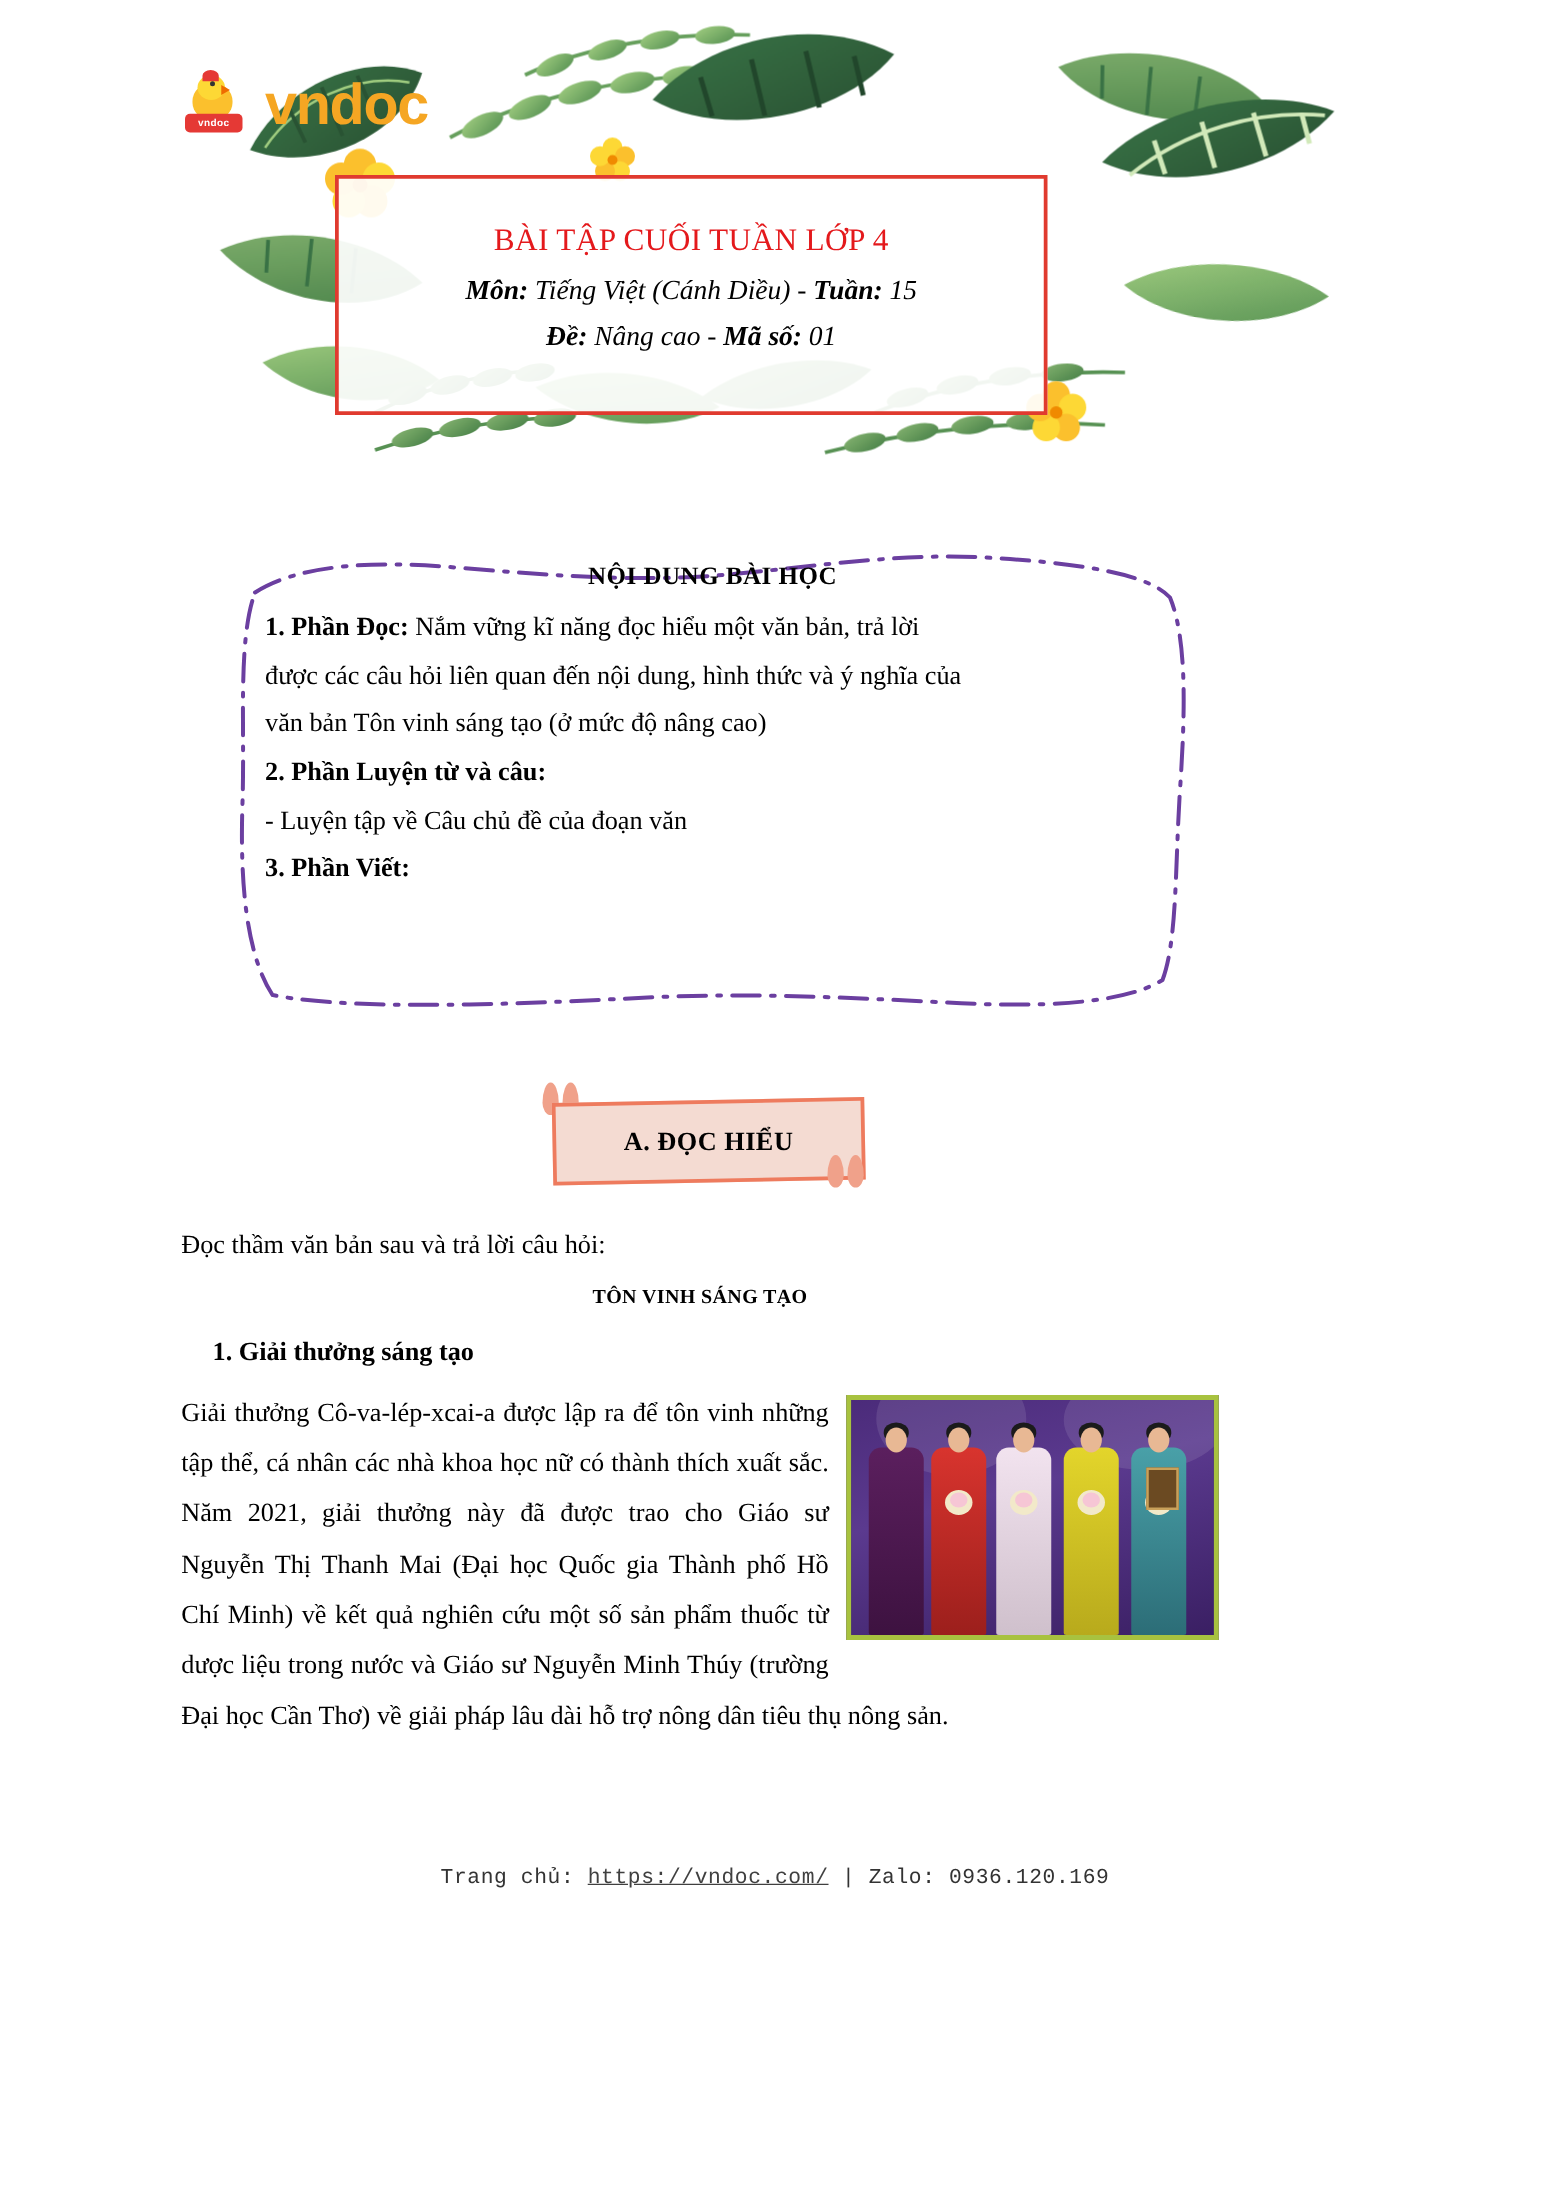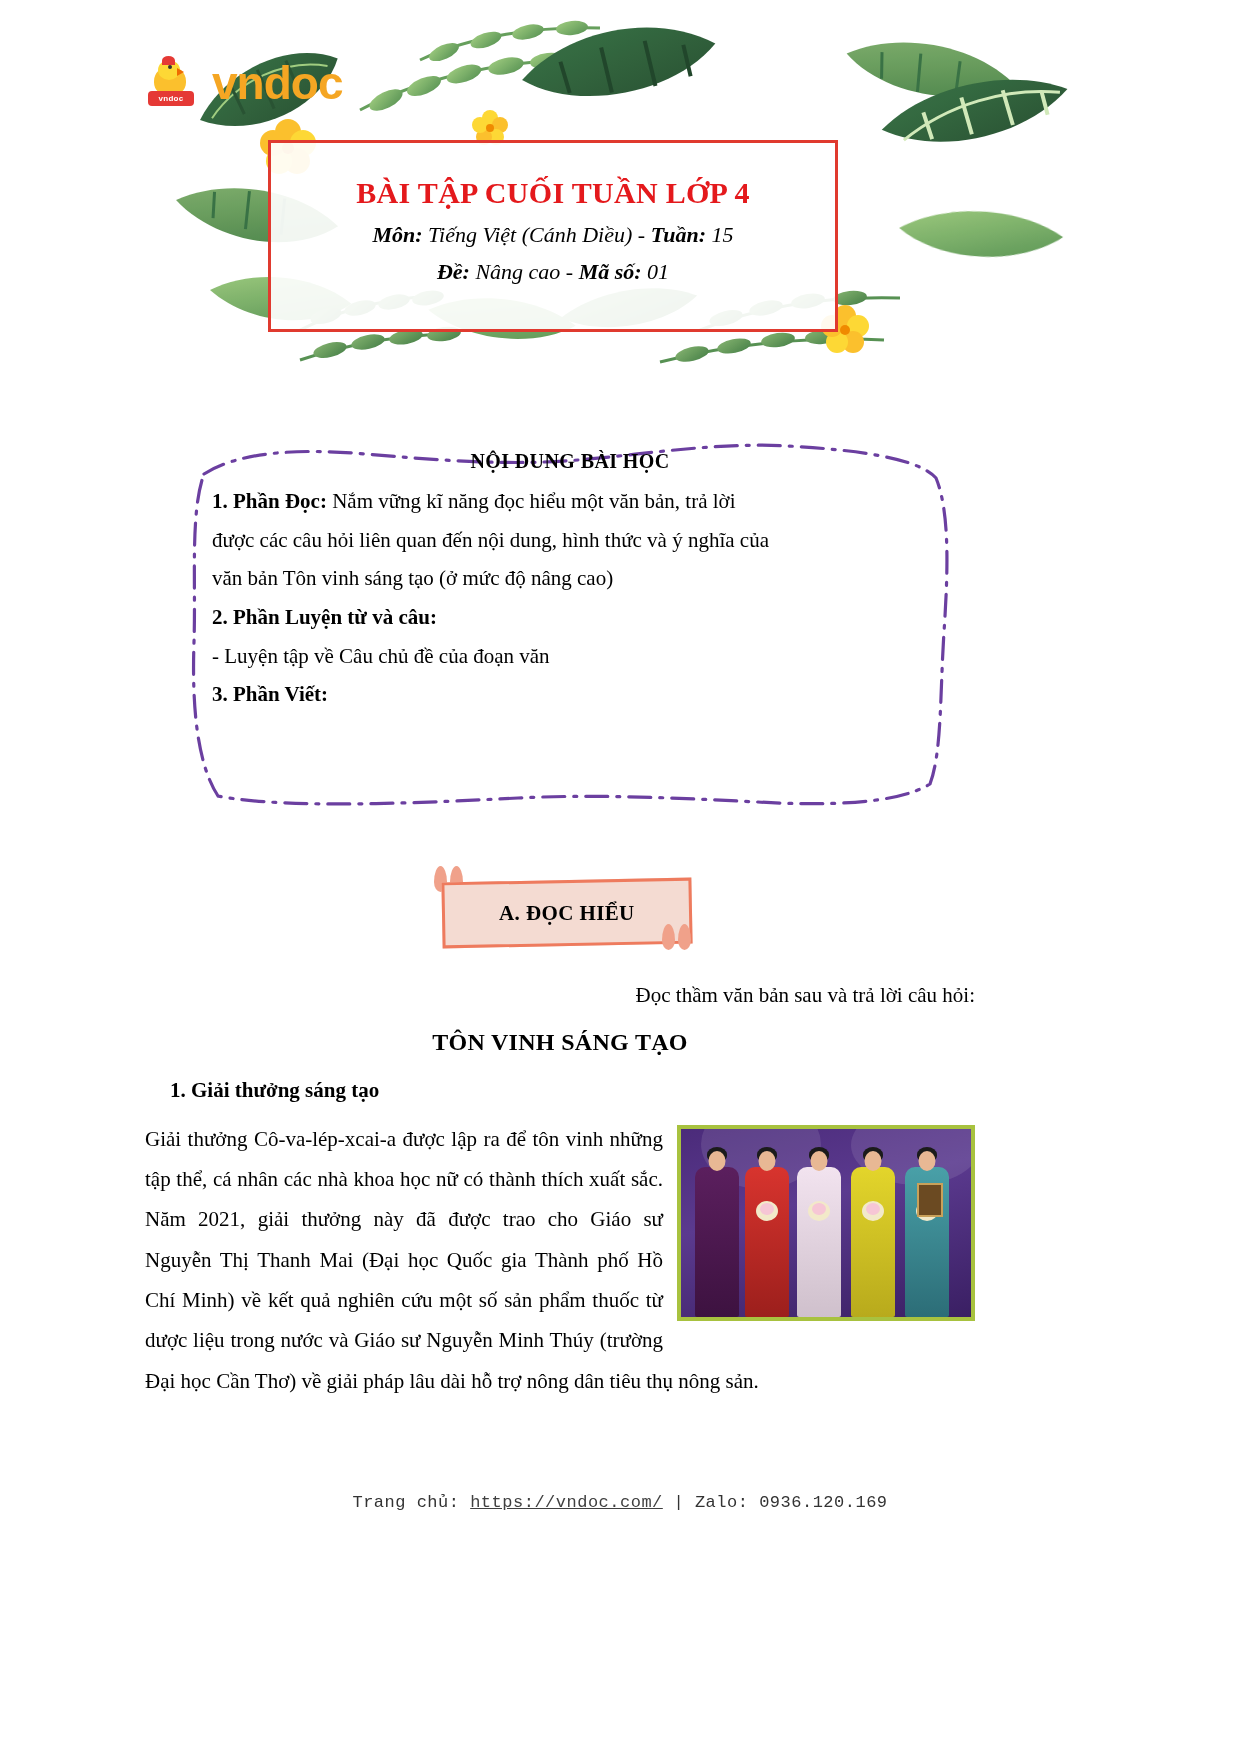--- a/index.html
+++ b/index.html
@@ -28,21 +28,21 @@
   .chick-ribbon { position:absolute; left:0px; top:33px; width:46px; height:15px; background:#E53935; border-radius:4px; display:flex; align-items:center; justify-content:center; }
   .chick-ribbon span { color:#fff; font-size:8px; font-family:"Liberation Sans", sans-serif; font-weight:bold; letter-spacing:.3px; }
   .logo-text { font-family:"Liberation Sans", sans-serif; font-weight:bold; font-size:46px; color:#F5A623; letter-spacing:-1px; line-height:1; }
 
   
   .title-frame {
     position:absolute; left:268px; top:140px; width:570px; height:192px;
     border:3px solid #E03A2F; background:rgba(255,255,255,0.92);
     z-index:30; display:flex; flex-direction:column; align-items:center; justify-content:center;
   }
-  .title-main { color:#E4191C; font-weight:bold; font-size:30px; letter-spacing:.3px; margin-bottom:12px; }
+  .title-main { color:#E4191C; font-weight:normal; font-size:25px; letter-spacing:.3px; margin-bottom:12px; }
   .title-sub { font-size:22px; font-style:italic; margin-bottom:11px; }
   .title-sub b { font-style:italic; font-weight:bold; }
 
   
   .content-box { position:absolute; left:178px; top:432px; width:782px; height:400px; }
   .content-box svg { position:absolute; left:0; top:0; }
   .content-inner { position:absolute; left:34px; top:18px; width:716px; }
   .cb-title { text-align:center; font-weight:bold; font-size:20px; letter-spacing:.4px; margin-bottom:9px; }
   .cb-line { font-size:21px; line-height:1.84; }
   .cb-line b { font-weight:bold; }
@@ -56,21 +56,21 @@
     display:flex; align-items:center; justify-content:center;
   }
   .badge-box span { font-weight:bold; font-size:21px; letter-spacing:.4px; transform:rotate(1.1deg); }
   .quote-tl { position:absolute; left:30px; top:4px; }
   .quote-br { position:absolute; left:258px; top:62px; }
   .qmark { width:13px; height:26px; background:#F0A18A; border-radius:50% 50% 50% 50% / 62% 62% 38% 38%; display:inline-block; }
 
   
   .body-text { position:absolute; left:145px; top:975px; width:950px; }
   .bt-line { font-size:21px; line-height:1.92; }
-  .bt-center { text-align:center; font-weight:bold; font-size:24px; letter-spacing:.3px; }
+  .bt-center { text-align:center; font-weight:bold; font-size:16px; letter-spacing:.3px; }
   .bt-bold { font-weight:bold;margin-left:25px; }
   .bt-indent { text-indent:56px; }
 
   .para-flow { position:relative; font-size:21px; line-height:1.92; text-align:justify; }
 
   
   .photo {
     float:right; width:298px; height:196px; margin:6px 0 4px 14px;
     border:4px solid #A8C23F; background:#3B2A6B; position:relative; overflow:hidden;
   }
@@ -288,21 +288,21 @@
   </div>
   <div class="badge-box">
     <span>A. ĐỌC HIỂU</span>
   </div>
   <div class="quote-br">
     <span class="qmark"></span><span class="qmark" style="margin-left:3px;"></span>
   </div>
 </div>
 
 <div class="body-text" style="width:830px;">
-  <div class="bt-line" style="margin-bottom:14px;text-align:right;">Đọc thầm văn bản sau và trả lời câu hỏi:</div>
+  <div class="bt-line" style="margin-bottom:14px;">Đọc thầm văn bản sau và trả lời câu hỏi:</div>
   <div class="bt-center" style="margin-bottom:14px;">TÔN VINH SÁNG TẠO</div>
   <div class="bt-line bt-bold" style="margin-bottom:8px;">1. Giải thưởng sáng tạo</div>
   <div class="para-flow">
     <div class="photo">
       <div class="stage"></div>
       <div class="spot" style="left:20px; top:-30px; width:120px; height:90px;"></div>
       <div class="spot" style="left:170px; top:-24px; width:130px; height:80px;"></div>
       <div class="person" style="left:14px;  height:150px; background:linear-gradient(180deg,#5b1f5e,#3d1240);">
         <div class="hair"></div>
           <div class="head"></div>

